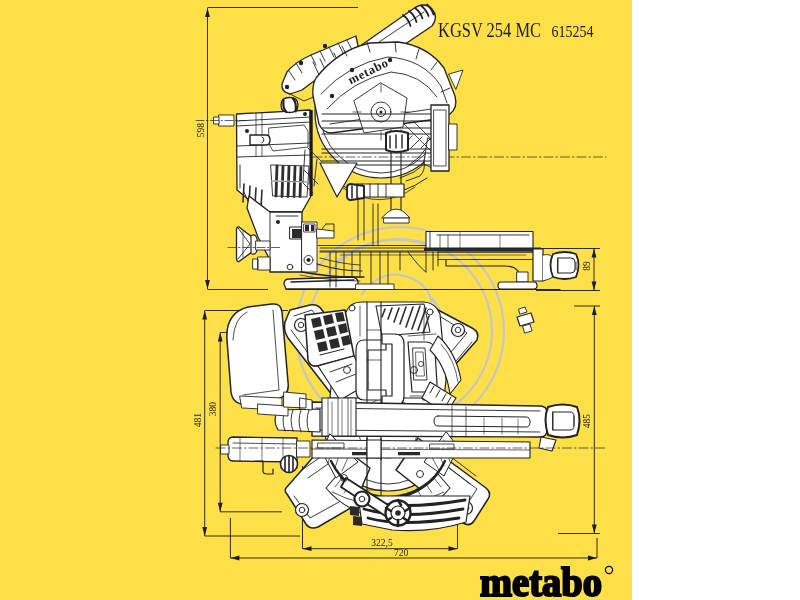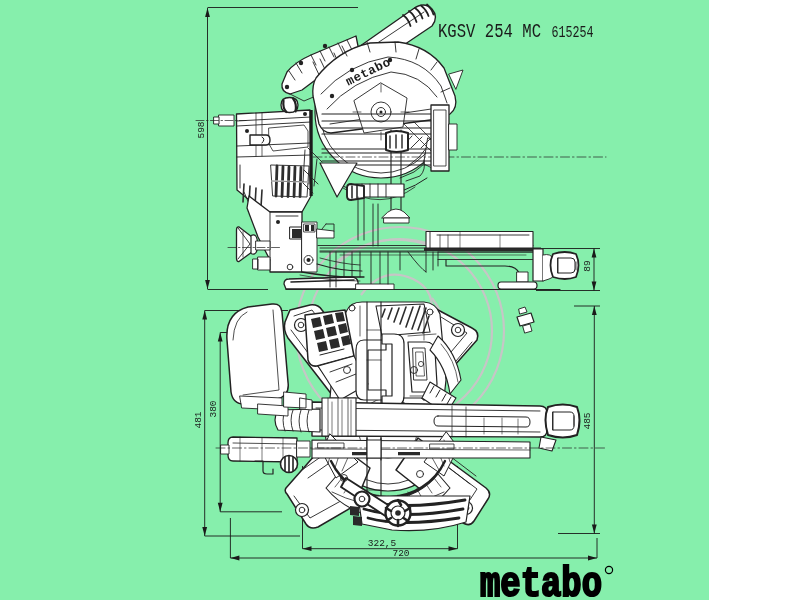--- a/index.html
+++ b/index.html
@@ -1,17 +1,17 @@
 <!DOCTYPE html>
 <html><head>
 <meta charset="utf-8">
 <style>
   html,body{margin:0;padding:0;background:#fff;}
-  .page{position:relative;width:709px;height:600px;background:#86efac;overflow:hidden;
-        font-family:Liberation Mono, monospace;}
+  .page{position:relative;width:632px;height:600px;background:#fde047;overflow:hidden;
+        font-family:Liberation Serif, serif;}
   svg{position:absolute;left:0;top:0;}
 </style>
 </head>
 <body>
 <div class="page">
 <svg width="800" height="600" viewBox="0 0 800 600">
 
   <g stroke="#c6c6c6" stroke-width="2.2" fill="none">
     <circle cx="400" cy="331" r="104"></circle>
     <circle cx="400" cy="331" r="92"></circle>

